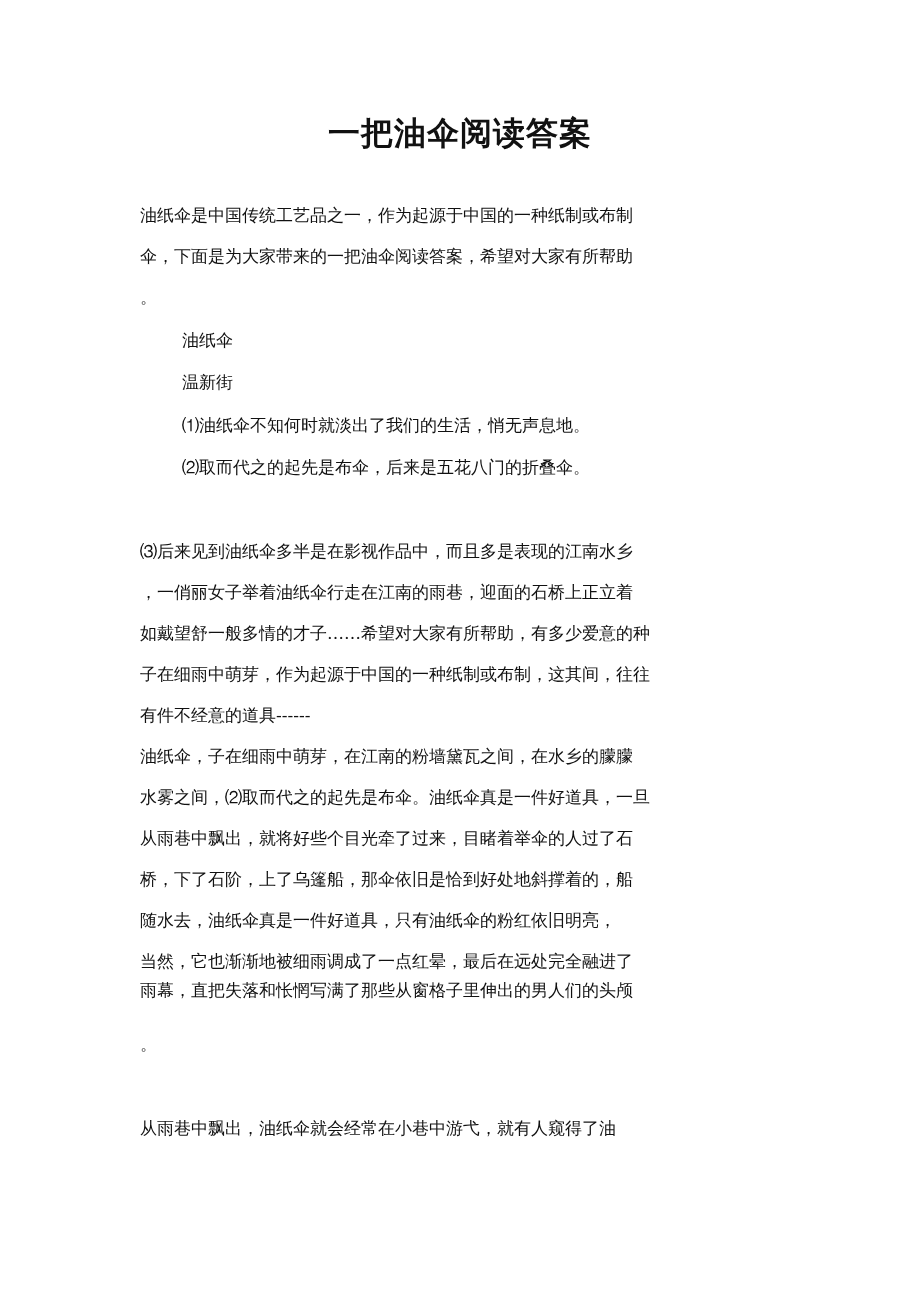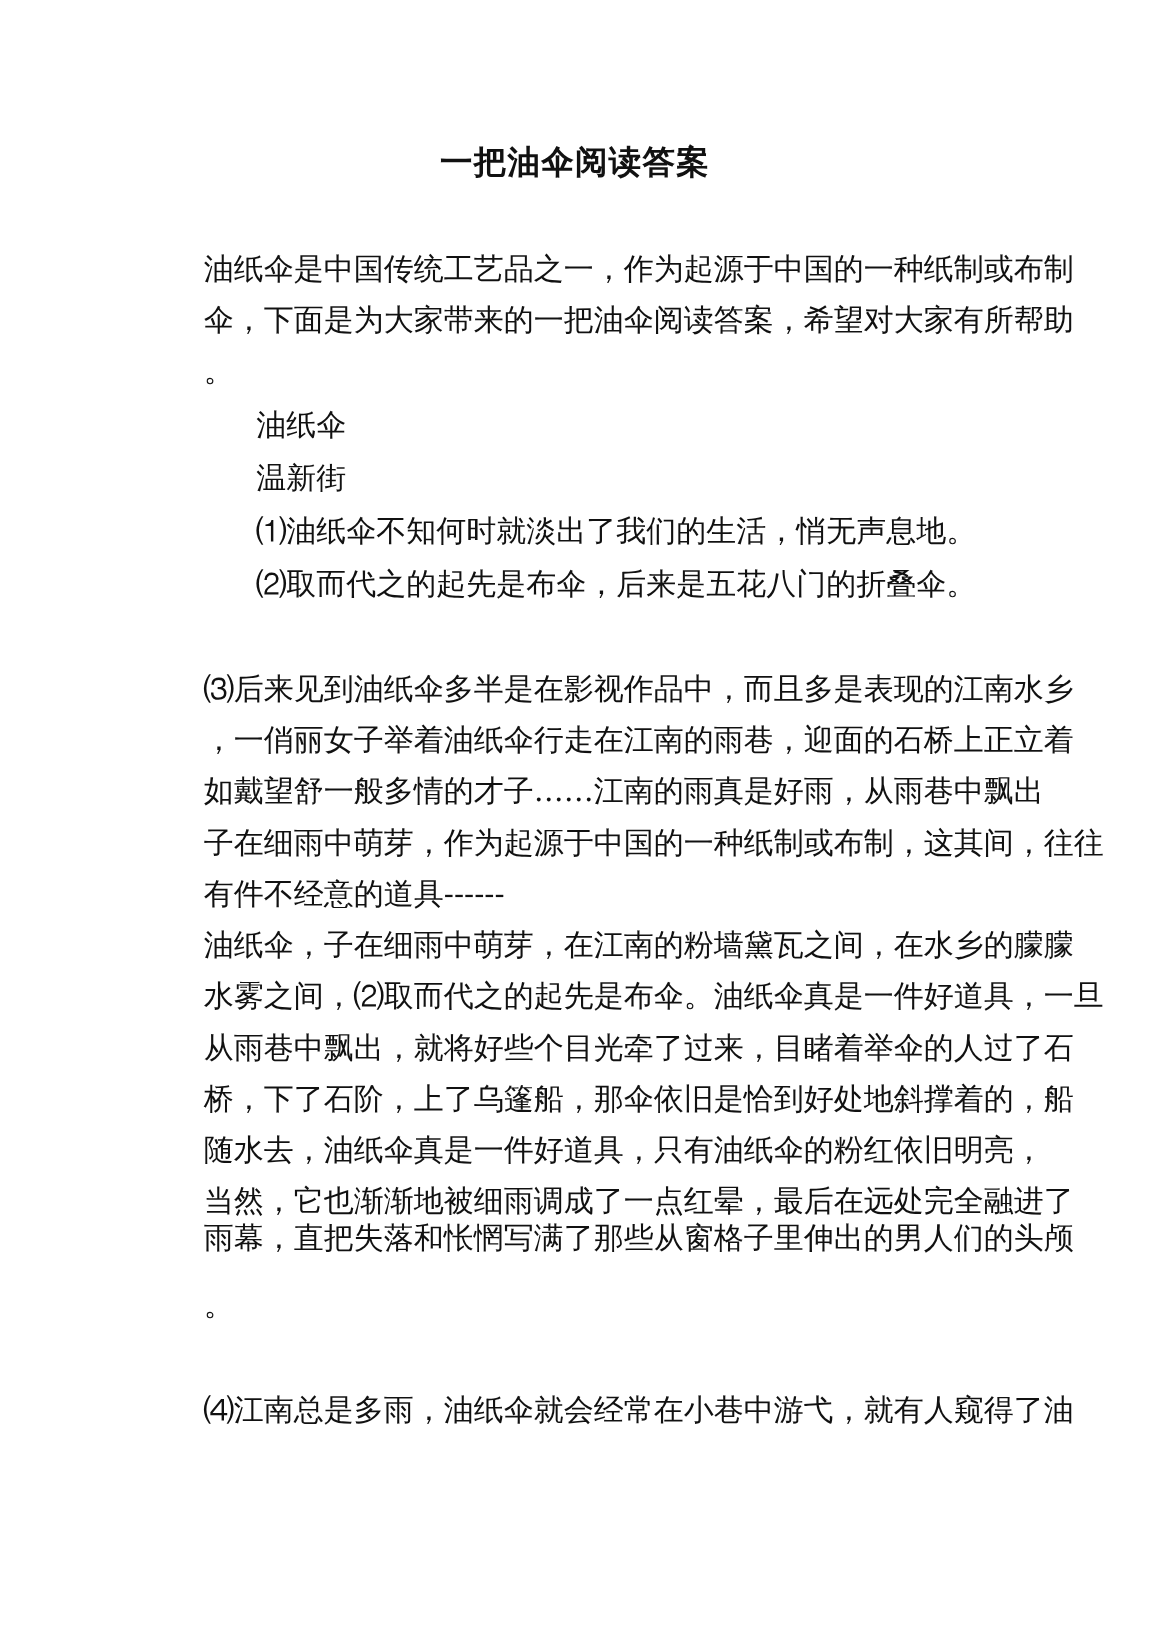--- a/index.html
+++ b/index.html
@@ -1,45 +1,45 @@
 <!DOCTYPE html>
 <html><head>
   <meta charset="utf-8">
   <style>
     html, body { margin: 0; padding: 0; background: #ffffff; }
     body { width: 920px; height: 1302px; position: relative; overflow: hidden;
       font-family: "DejaVu Serif", "Liberation Serif", serif; color: #111; }
     .title { position: absolute; top: 112px; left: 0; width: 920px; text-align: center;
-      font-size: 26px; font-weight: bold; letter-spacing: 1px; font-family: "DejaVu Sans", sans-serif; }
-    .line { position: absolute; left: 140px; font-size: 24px; white-space: nowrap; line-height: 30px; letter-spacing: 0px; margin-left: 23px; }
+      font-size: 32px; font-weight: bold; letter-spacing: 1px; font-family: "DejaVu Sans", sans-serif; }
+    .line { position: absolute; left: 140px; font-size: 17px; white-space: nowrap; line-height: 30px; letter-spacing: 0px; }
     .indent { left: 182px; }
   </style>
 </head>
 <body>
 
 <div>
   <div class="title">一把油伞阅读答案</div>
 
   <div class="line" style="top:200px">油纸伞是中国传统工艺品之一，作为起源于中国的一种纸制或布制</div>
   <div class="line" style="top:241px">伞，下面是为大家带来的一把油伞阅读答案，希望对大家有所帮助</div>
   <div class="line" style="top:282px">。</div>
 
   <div class="line indent" style="top:325px">油纸伞</div>
   <div class="line indent" style="top:367px">温新街</div>
   <div class="line indent" style="top:410px">⑴油纸伞不知何时就淡出了我们的生活，悄无声息地。</div>
   <div class="line indent" style="top:452px">⑵取而代之的起先是布伞，后来是五花八门的折叠伞。</div>
 
   <div class="line" style="top:536px">⑶后来见到油纸伞多半是在影视作品中，而且多是表现的江南水乡</div>
   <div class="line" style="top:577px">，一俏丽女子举着油纸伞行走在江南的雨巷，迎面的石桥上正立着</div>
-  <div class="line" style="top:618px">如戴望舒一般多情的才子……江南的雨真是好雨，从雨巷中飘出</div>
+  <div class="line" style="top:618px">如戴望舒一般多情的才子……希望对大家有所帮助，有多少爱意的种</div>
   <div class="line" style="top:659px">子在细雨中萌芽，作为起源于中国的一种纸制或布制，这其间，往往</div>
   <div class="line" style="top:700px">有件不经意的道具------</div>
   <div class="line" style="top:741px">油纸伞，子在细雨中萌芽，在江南的粉墙黛瓦之间，在水乡的朦朦</div>
   <div class="line" style="top:782px">水雾之间，⑵取而代之的起先是布伞。油纸伞真是一件好道具，一旦</div>
   <div class="line" style="top:823px">从雨巷中飘出，就将好些个目光牵了过来，目睹着举伞的人过了石</div>
   <div class="line" style="top:864px">桥，下了石阶，上了乌篷船，那伞依旧是恰到好处地斜撑着的，船</div>
   <div class="line" style="top:905px">随水去，油纸伞真是一件好道具，只有油纸伞的粉红依旧明亮，</div>
   <div class="line" style="top:946px">当然，它也渐渐地被细雨调成了一点红晕，最后在远处完全融进了</div>
   <div class="line" style="top:975px">雨幕，直把失落和怅惘写满了那些从窗格子里伸出的男人们的头颅</div>
   <div class="line" style="top:1029px">。</div>
 
-  <div class="line" style="top:1113px">⑷江南总是多雨，油纸伞就会经常在小巷中游弋，就有人窥得了油</div>
+  <div class="line" style="top:1113px">从雨巷中飘出，油纸伞就会经常在小巷中游弋，就有人窥得了油</div>
 </div>
 
 </body></html>

